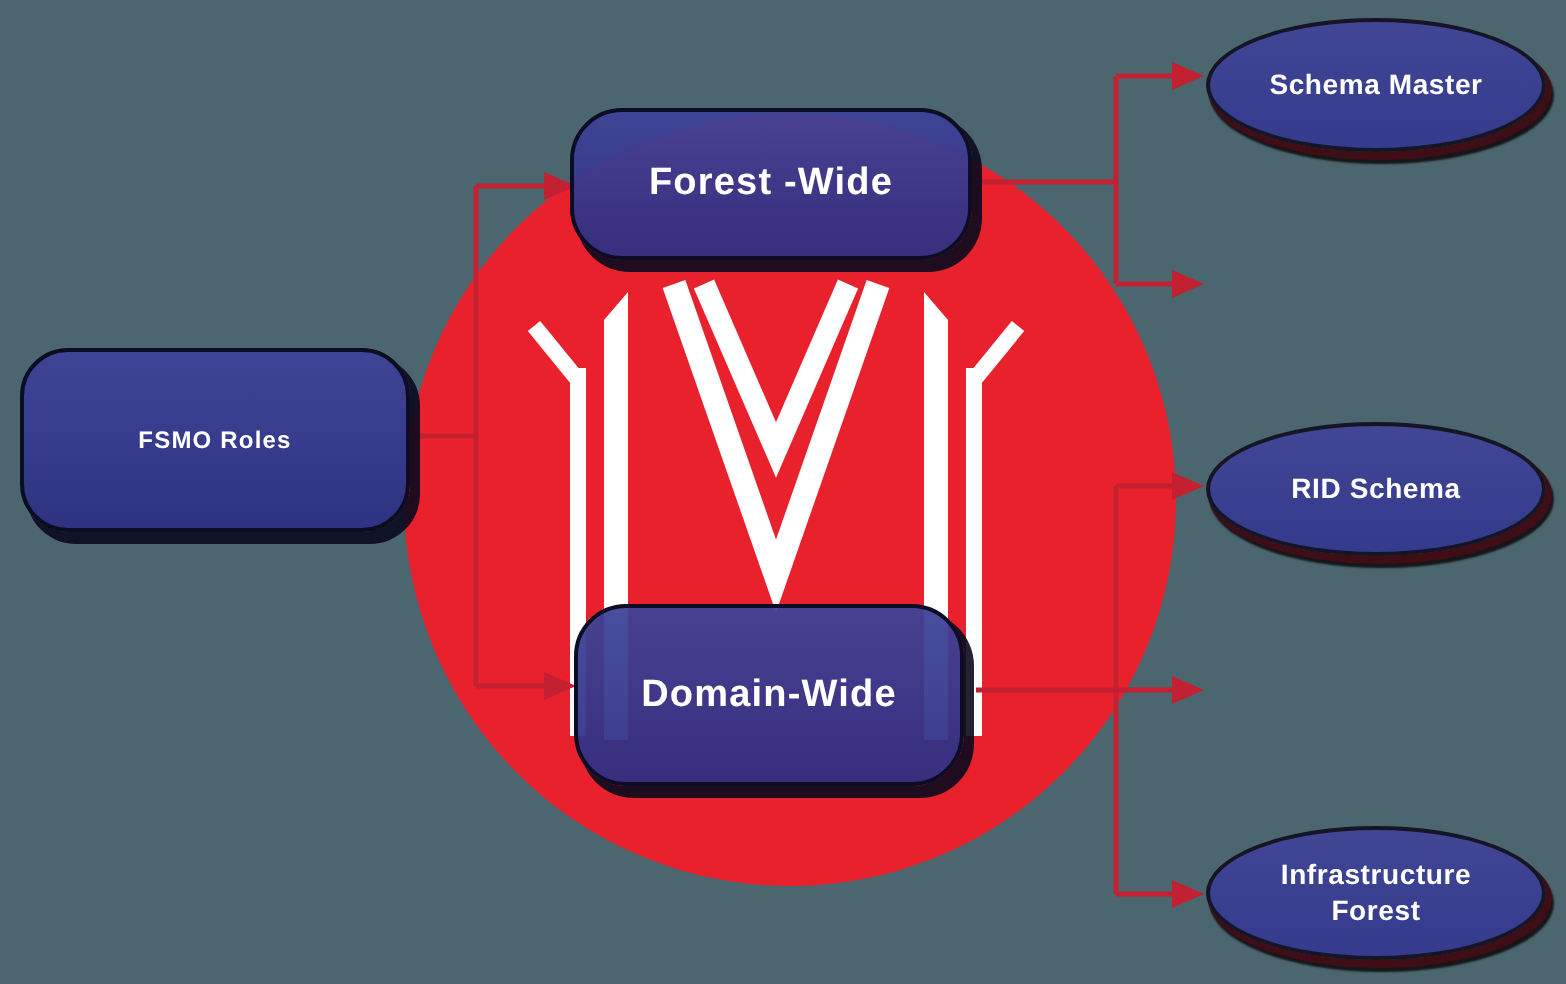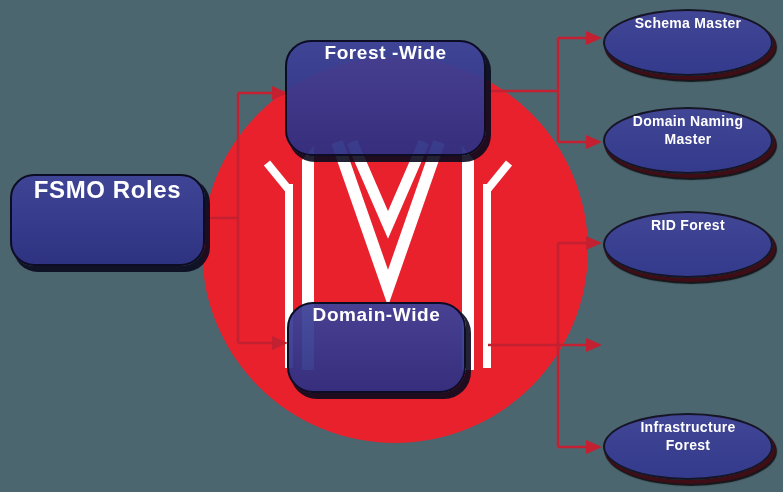--- a/index.html
+++ b/index.html
@@ -10,33 +10,33 @@
   }
   
   .red-circle{
     position:absolute;left:202px;top:57px;width:386px;height:386px;
     border-radius:50%;background:#E8212D;
   }
   
   .layer{position:absolute;left:0;top:0;pointer-events:none;}
   
   .node{
-    position:absolute;display:flex;justify-content:center;
+    position:absolute;display:flex;align-items:center;justify-content:center;
     color:#fff;text-align:center;box-sizing:border-box;
   }
   .box{
     background:linear-gradient(180deg, rgba(62,66,152,0.94) 0%, rgba(44,47,130,0.94) 100%);
     border:2px solid #0c0c24;
     box-shadow:4px 5px 0 1px rgba(10,10,30,0.9);
   }
   .box .label{font-size:19px;font-weight:600;letter-spacing:0.6px;}
   #node-fsmo{left:10px;top:174px;width:195px;height:92px;border-radius:24px;}
-  #node-fsmo .label{font-size:24px;}
-  #node-forest{left:285px;top:40px;width:201px;height:116px;border-radius:26px;}
-  #node-domain{left:287px;top:302px;width:179px;height:91px;border-radius:26px;}
+  #node-fsmo .label{font-size:12px;}
+  #node-forest{left:285px;top:54px;width:201px;height:76px;border-radius:26px;}
+  #node-domain{left:287px;top:302px;width:195px;height:91px;border-radius:26px;}
   .ellipse{
     left:603px;width:170px;height:67px;border-radius:50%;
     background:linear-gradient(180deg,#414695 0%, #343A8C 100%);
     border:2px solid #151526;
     box-shadow:2px 3px 0 1px #3f0d16, 3px 5px 1px 1px rgba(12,8,10,0.85);
     padding:4px 14px;
   }
   .ellipse .label{font-size:14px;font-weight:600;line-height:1.25;letter-spacing:0.3px;}
   #node-schema{top:9px;}
   #node-naming{top:107px;}
@@ -99,26 +99,23 @@
   </div>
 
   <div class="node box" id="node-domain">
     <span class="label">Domain-Wide</span>
   </div>
 
   <div class="node ellipse" id="node-schema">
     <span class="label">Schema Master</span>
   </div>
 
-  <div class="node ellipse" id="node-naming">
-    <span class="label">Domain Naming Master</span>
-  </div>
 
   <div class="node ellipse" id="node-rid">
-    <span class="label">RID Forest</span>
+    <span class="label">RID Schema</span>
   </div>
 
 
   <div class="node ellipse" id="node-infra">
     <span class="label">Infrastructure Forest</span>
   </div>
 
 </div>
 
 </body></html>

